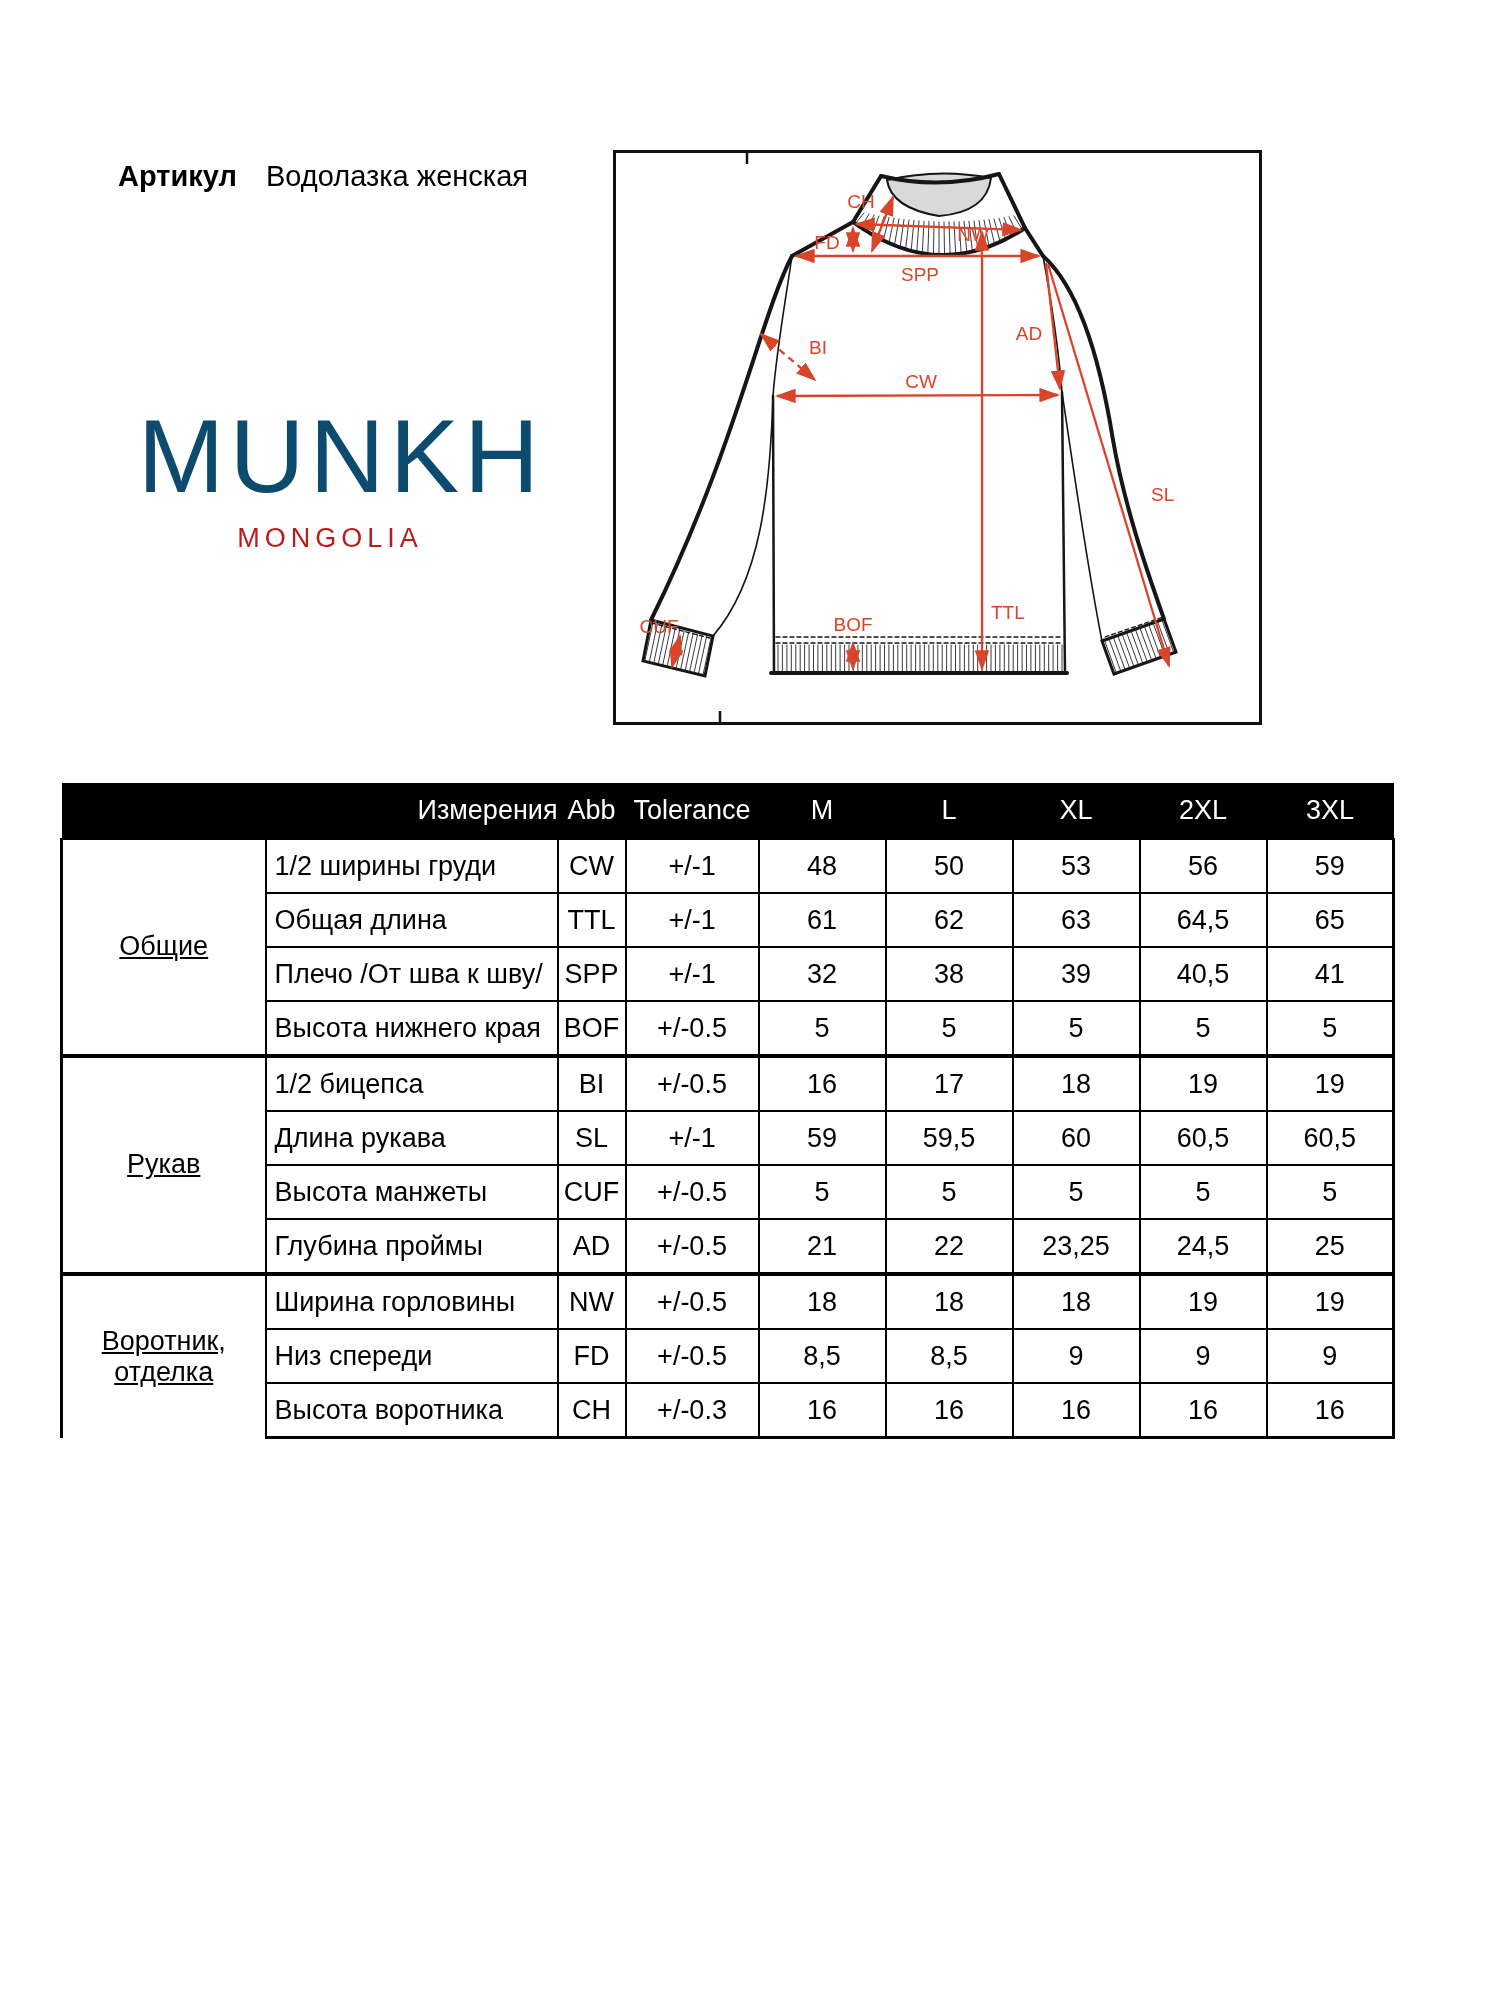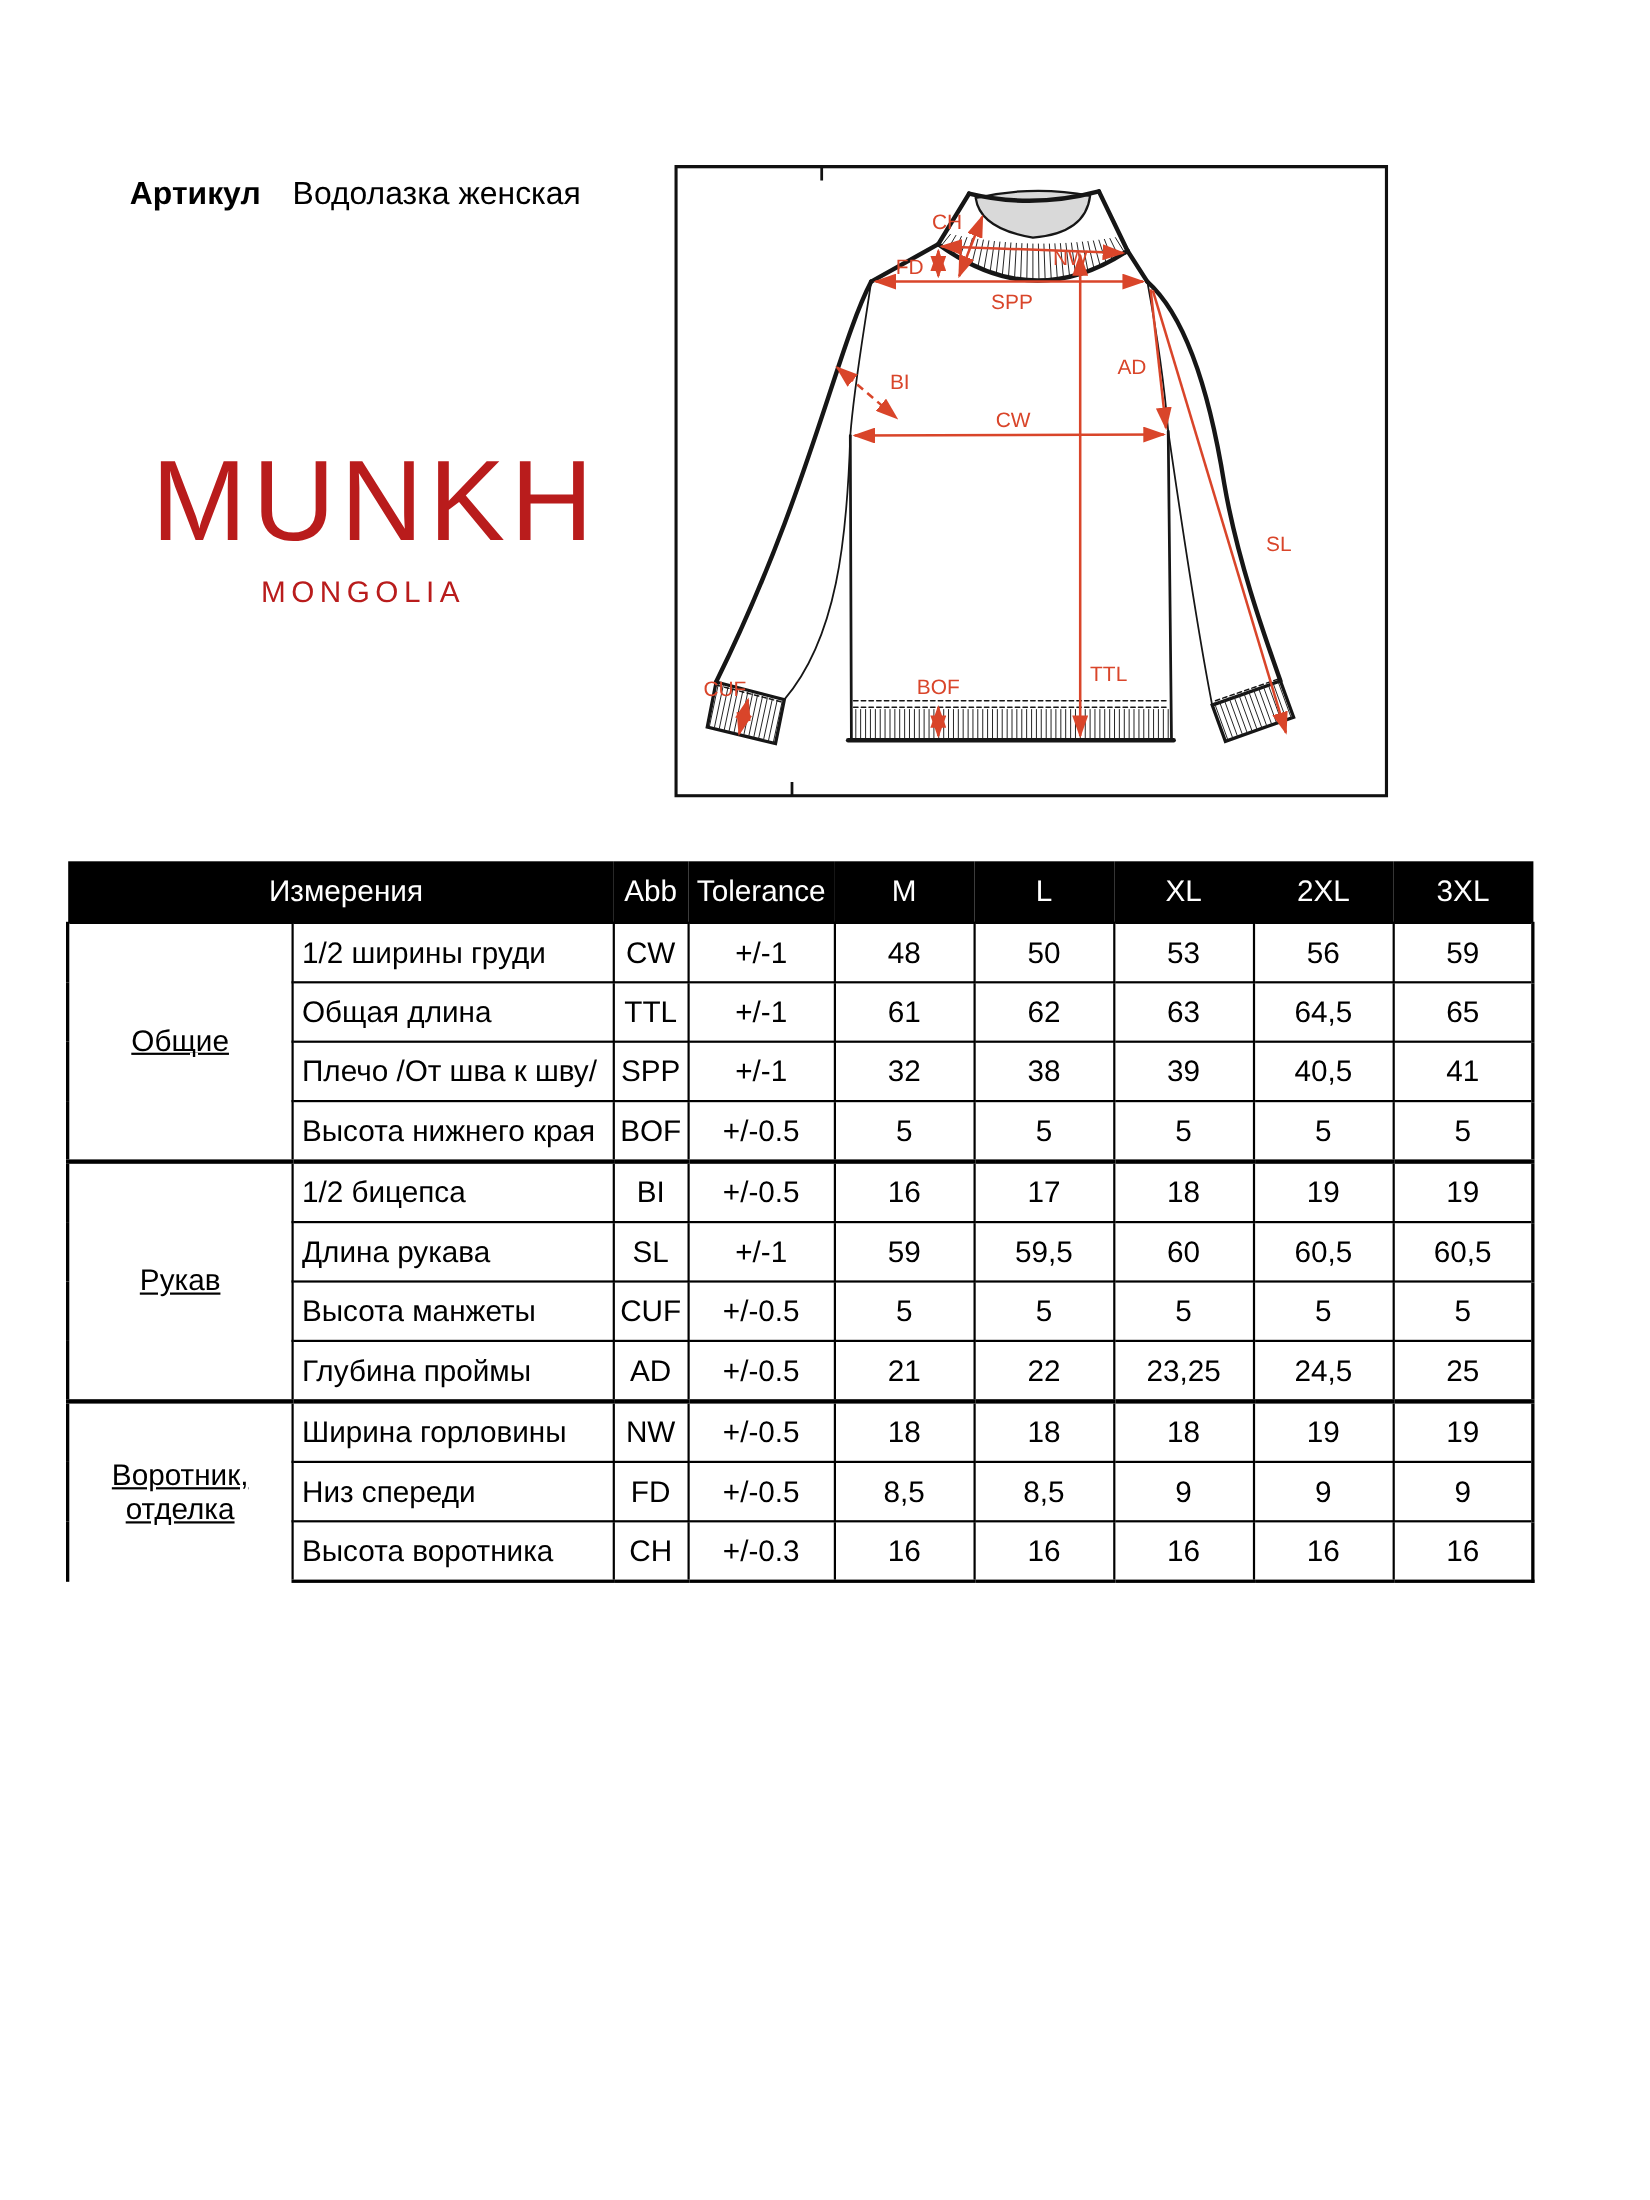--- a/index.html
+++ b/index.html
@@ -1,30 +1,30 @@
 <!DOCTYPE html>
 <html><head>
 <meta charset="utf-8">
 <style>
   html,body{margin:0;padding:0;background:#ffffff;}
   #page{position:relative;width:1500px;height:2000px;background:#fff;overflow:hidden;
         font-family:"Liberation Sans",sans-serif;color:#000;}
   .art-label{position:absolute;left:70px;top:160px;font-size:29px;font-weight:bold;margin-left:48px;}
   .art-value{position:absolute;left:266px;top:160px;font-size:29px;}
   .logo-brand{position:absolute;left:61px;top:404px;width:560px;text-align:center;
-              font-size:104px;line-height:1;color:#b91c1c;letter-spacing:5px;font-weight:400;}
+              font-size:104px;line-height:1;color:#0c4a6e;letter-spacing:5px;font-weight:400;}
   .logo-region{position:absolute;left:50px;top:525px;width:560px;text-align:center;
                font-size:27px;line-height:1;color:#b91c1c;letter-spacing:5px;}
   #diagram{position:absolute;left:613px;top:150px;}
   .mlabel{font-family:"Liberation Sans",sans-serif;font-size:19px;fill:#d9452a;}
   
   #sizetable{position:absolute;left:60px;top:783px;width:1333px;border-collapse:collapse;
              table-layout:fixed;font-size:27px;}
   #sizetable thead th{background:#000;color:#fff;font-weight:normal;height:55px;border:none;padding:0;}
-  #sizetable thead th.h-meas{text-align:center;padding-left:10px;}
+  #sizetable thead th.h-meas{text-align:right;padding-left:10px;}
   #sizetable tbody td{border:2px solid #000;height:52px;padding:0;text-align:center;vertical-align:middle;}
   #sizetable tbody td.c-name{text-align:left;padding-left:8px;padding-right:2px;}
   #sizetable tbody td.c-group{border-left:3px solid #000;border-bottom:4px solid #000;line-height:1.15;text-decoration:underline;}
   #sizetable tbody td.c-group.nobottom{border-bottom:none;}
   #sizetable tbody tr.gsep td{border-top:4px solid #000;}
   #sizetable tbody tr td:last-child{border-right:3px solid #000;}
   #sizetable tbody tr.lastrow td{border-bottom:3px solid #000;}
 </style>
 </head>
 <body>

